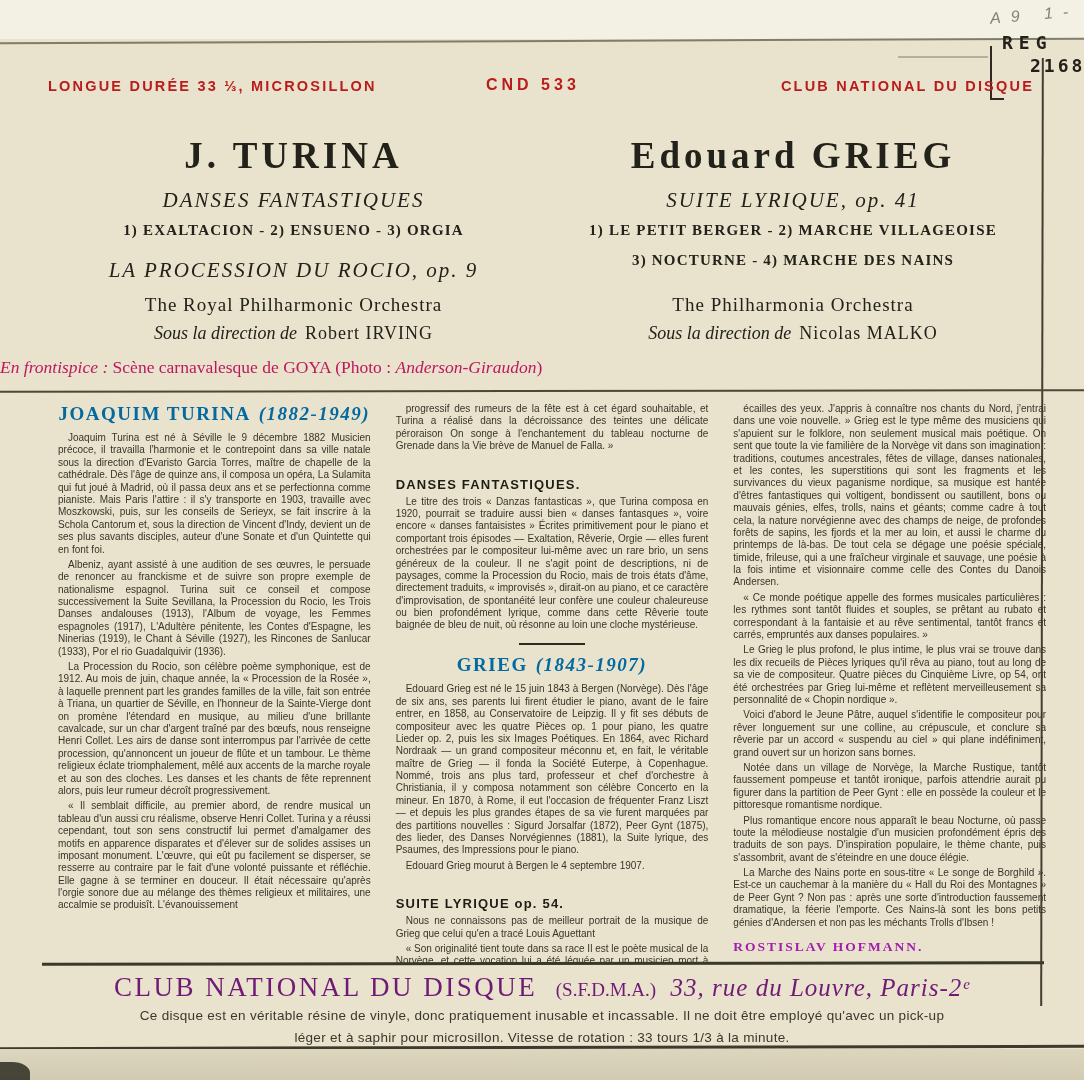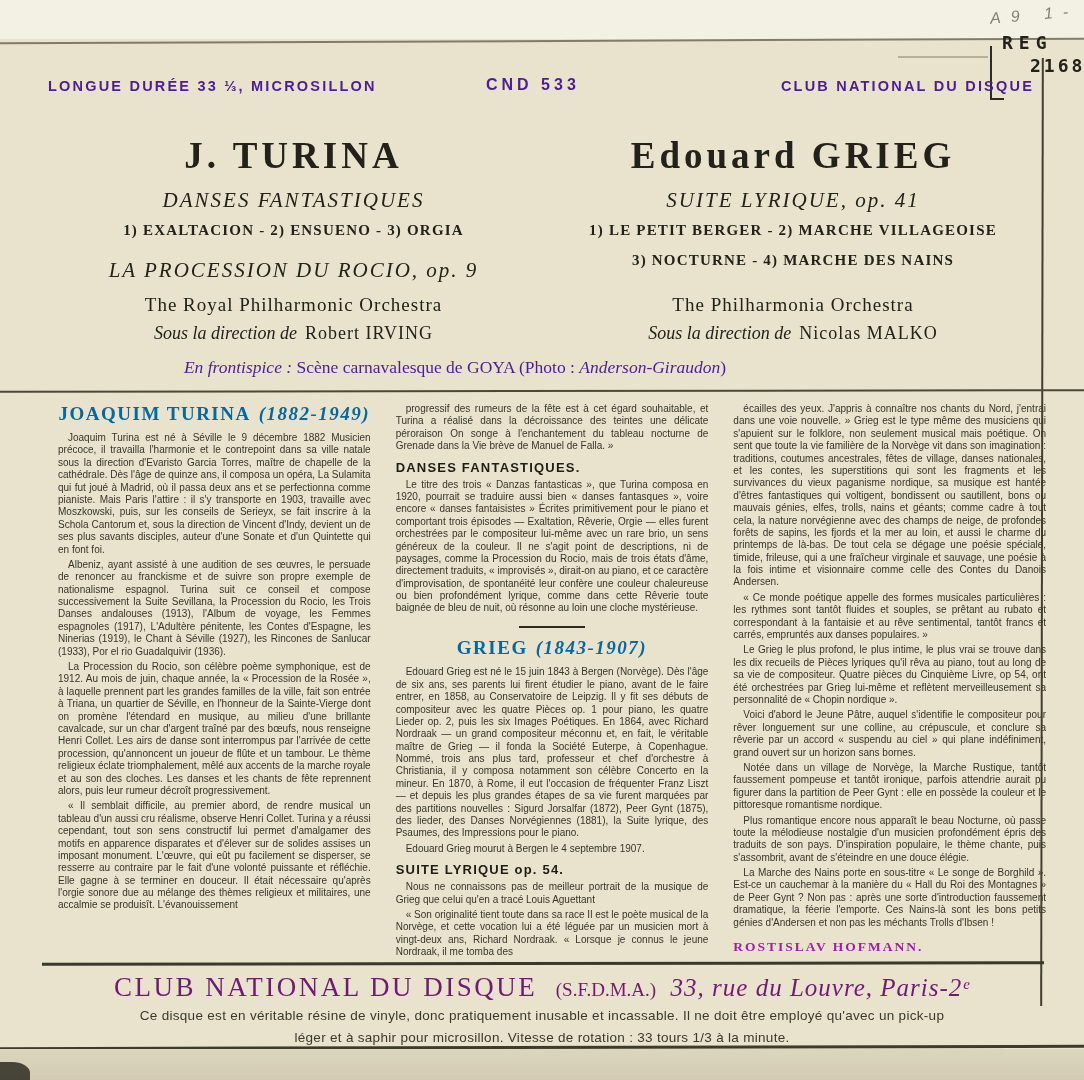--- a/index.html
+++ b/index.html
@@ -15,53 +15,53 @@
   .bottom-blotch{position:absolute;left:0px;top:1062px;width:30px;height:18px;background:#2e2b22;border-radius:0 60% 0 0;opacity:.85;}
 
   .handwriting{position:absolute;top:6px;left:990px;font-style:italic;font-size:16px;color:#857f6d;transform:rotate(-5deg);letter-spacing:10px;white-space:nowrap;}
   .stamp{position:absolute;top:32px;left:988px;color:#23211a;}
   .stamp-bracket{position:absolute;left:2px;top:14px;width:12px;height:52px;border-left:2.5px solid #2e2b22;border-bottom:2.5px solid #2e2b22;}
   .stamp-tick{position:absolute;left:-90px;top:24px;width:90px;height:2px;background:#8b8574;opacity:.55;}
   .stamp-l1{margin-left:14px;font-family:"DejaVu Sans Mono",monospace;font-weight:bold;font-size:18px;letter-spacing:6px;}
   .stamp-l2{margin-left:42px;font-family:"DejaVu Sans Mono",monospace;font-weight:bold;font-size:18px;letter-spacing:3px;margin-top:2px;}
 
   .topbar{position:absolute;top:78px;left:48px;width:988px;height:22px;
-    font-weight:bold;font-size:14.5px;letter-spacing:2.2px;color:#4c1d95;white-space:nowrap;}
+    font-weight:bold;font-size:14.5px;letter-spacing:2.2px;color:#b91c1c;white-space:nowrap;}
   .topbar-left{position:absolute;left:0;top:0;}
   .topbar-center{position:absolute;left:438px;top:-2px;font-size:16px;letter-spacing:4px;}
   .topbar-right{position:absolute;right:2px;top:0;}
 
   .album{position:absolute;top:134px;height:215px;text-align:center;color:#23221a;}
   .album-left{left:66px;width:455px;}
   .album-right{left:562px;width:462px;}
   .album .line{position:absolute;left:0;right:0;white-space:nowrap;}
   .composer{top:0;font-family:"Liberation Serif",serif;font-weight:bold;font-size:37px;letter-spacing:4px;}
   .work-it{font-family:"Liberation Serif",serif;font-style:italic;font-size:21px;letter-spacing:2px;}
   .w1{top:54px;}
   .movs{font-family:"Liberation Serif",serif;font-weight:bold;font-size:15px;letter-spacing:1.2px;}
   .m1{top:88px;}
   .m2{top:118px;}
   .w2{top:124px;}
   .orch{top:160px;font-family:"Liberation Serif",serif;font-size:19px;letter-spacing:1px;}
   .dir{top:189px;font-family:"Liberation Serif",serif;font-size:18px;}
   .dir .it{font-style:italic;margin-right:8px;}
   .dir .cond{letter-spacing:1px;}
 
-  .frontispice{position:absolute;top:357px;left:0;width:910px;text-align:center;
-    font-family:"Liberation Serif",serif;font-size:17.5px;color:#4c1d95;}
+  .frontispice{position:absolute;top:357px;left:0;width:910px;
+    font-family:"Liberation Serif",serif;font-size:17.5px;color:#be185d;}
   .frontispice .it{font-style:italic;}
   .full-rule{position:absolute;top:390px;left:0;width:1084px;height:2px;background:#4c4838;transform:rotate(-0.08deg);}
 
   .columns{position:absolute;top:403px;left:58px;width:988px;height:560px;display:flex;gap:25px;overflow:hidden;}
   .col{flex:1 1 0;min-width:0;}
   .col p{margin:0 0 3px 0;font-size:10px;line-height:1.24;text-align:justify;text-indent:10px;color:#37352a;}
   .col-head{font-family:"Liberation Serif",serif;font-weight:bold;font-size:19px;letter-spacing:1.5px;
     text-align:center;color:#0369a1;margin:0 0 7px 0;white-space:nowrap;}
   .col-head .dates{font-style:italic;font-weight:bold;margin-left:8px;}
-  .sec-head{font-weight:bold;font-size:13px;letter-spacing:1.2px;color:#1e1d15;margin:7px 0 4px 0;}
+  .sec-head{font-weight:bold;font-size:13px;letter-spacing:1.2px;color:#1e1d15;margin:24px 0 4px 0;}
   .grieg-head{margin-top:9px;}
   .short-divider{width:66px;height:2.5px;background:#2c2a20;margin:11px auto 9px auto;}
   .signature{font-weight:bold;font-size:13.5px;letter-spacing:2px;padding-right:16px;margin-top:10px;color:#a21caf;font-family:Liberation Serif, serif;}
 
   .footer-rule{position:absolute;top:962px;left:42px;width:1002px;height:3px;background:#3a372b;transform:rotate(-0.08deg);}
   .footer-brand{position:absolute;top:972px;left:0;width:1084px;text-align:center;color:#701a75;white-space:nowrap;}
   .fb-name{font-family:"Liberation Serif",serif;font-size:27px;letter-spacing:2.5px;}
   .fb-org{font-family:"Liberation Serif",serif;font-size:19px;margin:0 10px 0 14px;}
   .fb-addr{font-family:"Liberation Serif",serif;font-style:italic;font-size:25px;letter-spacing:1px;}
   .footer-note{position:absolute;left:0;width:1084px;text-align:center;font-size:13.5px;color:#3b392c;letter-spacing:.3px;}

